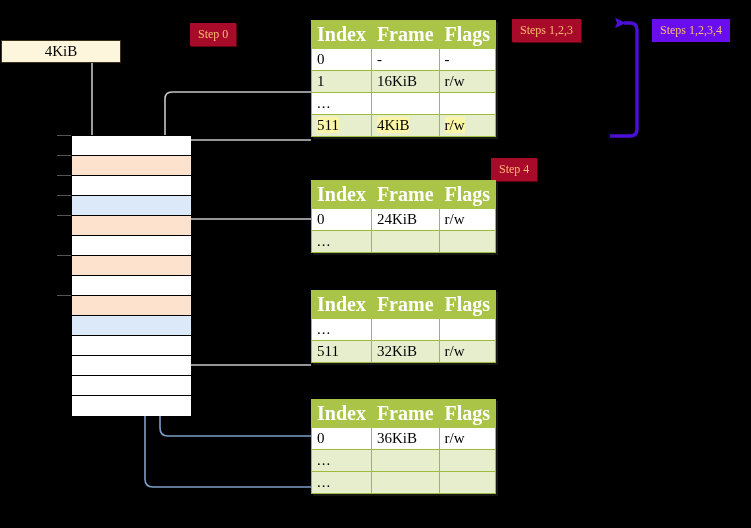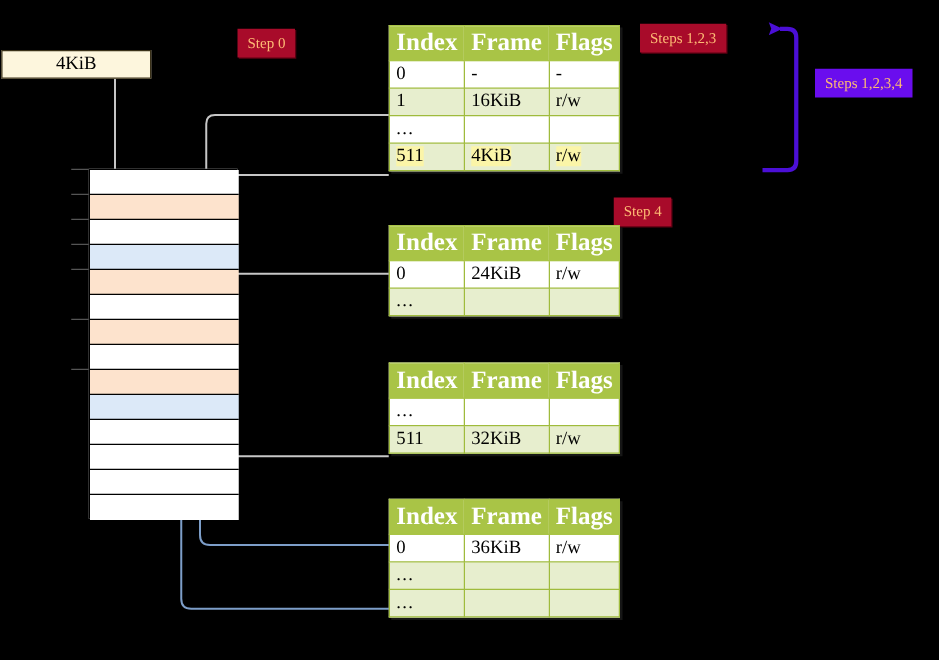--- a/index.html
+++ b/index.html
@@ -107,21 +107,21 @@
   </div>
 
   <div class="badge red" style="left:190px;top:23px;">
     <span>Step 0</span>
   </div>
 
   <div class="badge red" style="left:512px;top:19px;">
     <span>Steps 1,2,3</span>
   </div>
 
-  <div class="badge violet" style="left:652px;top:19px;margin-top:36px;">
+  <div class="badge violet" style="left:652px;top:19px;">
     <span>Steps 1,2,3,4</span>
   </div>
 
   <div class="badge red" style="left:491px;top:158px;">
     <span>Step 4</span>
   </div>
 
   <div id="memcol" class="memcol">
       <div class="memrow plain" style="top: 0px;"></div>
       <div class="memrow orange" style="top: 20px;"></div>

